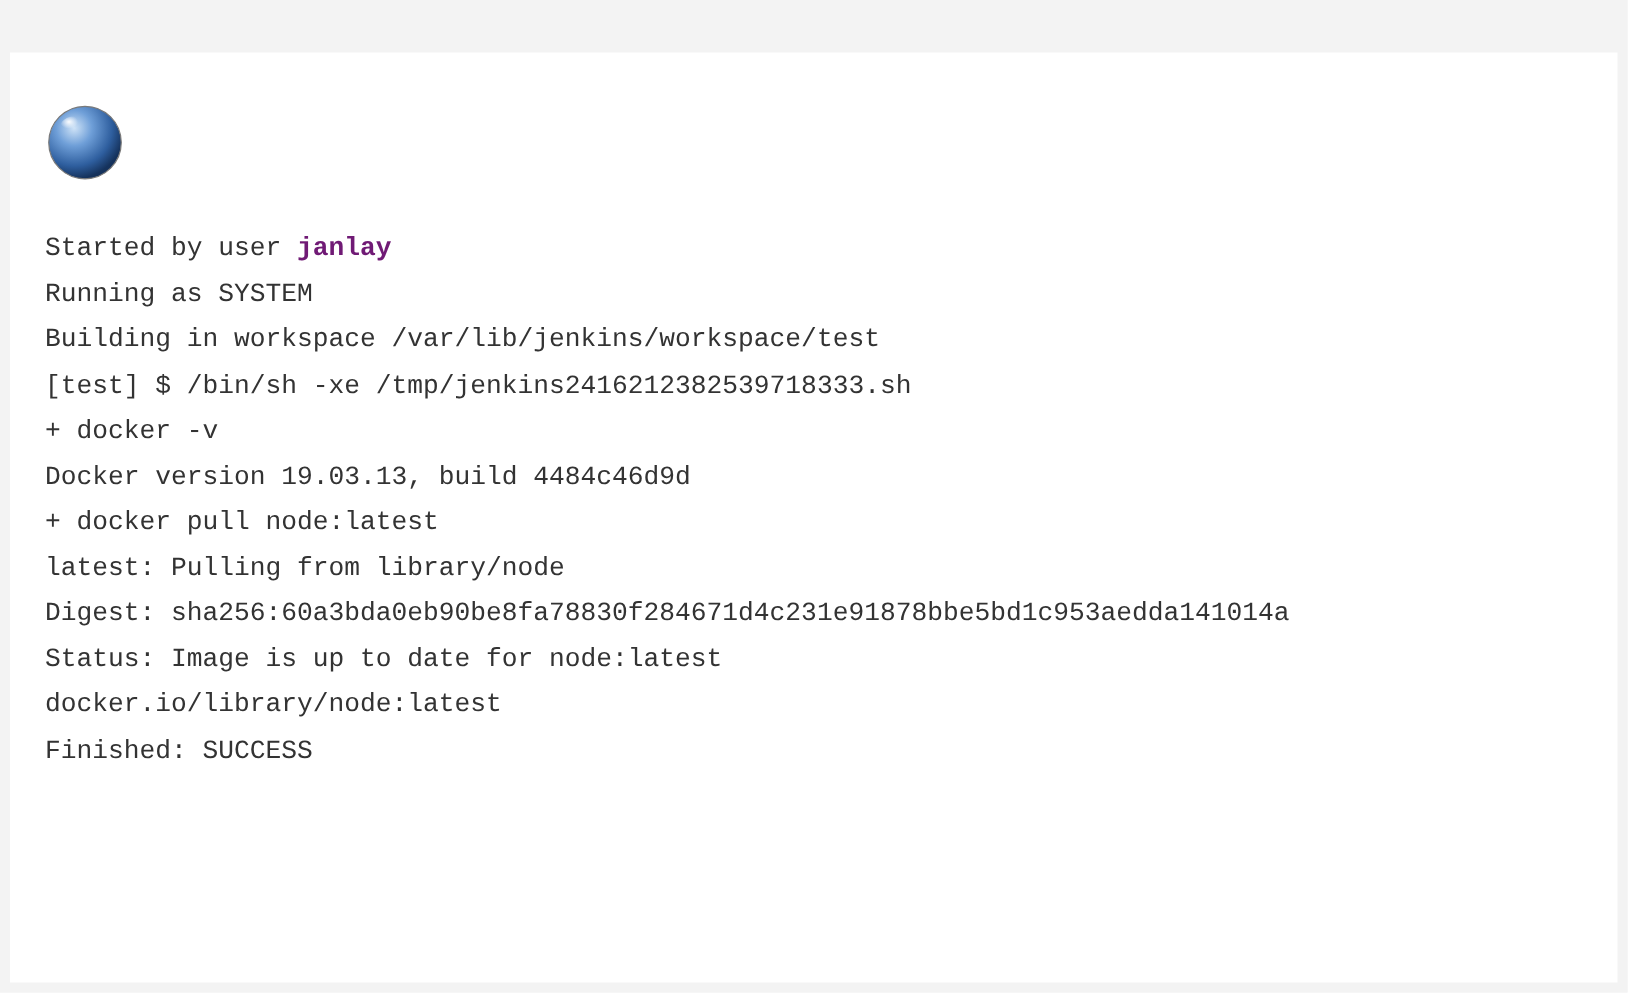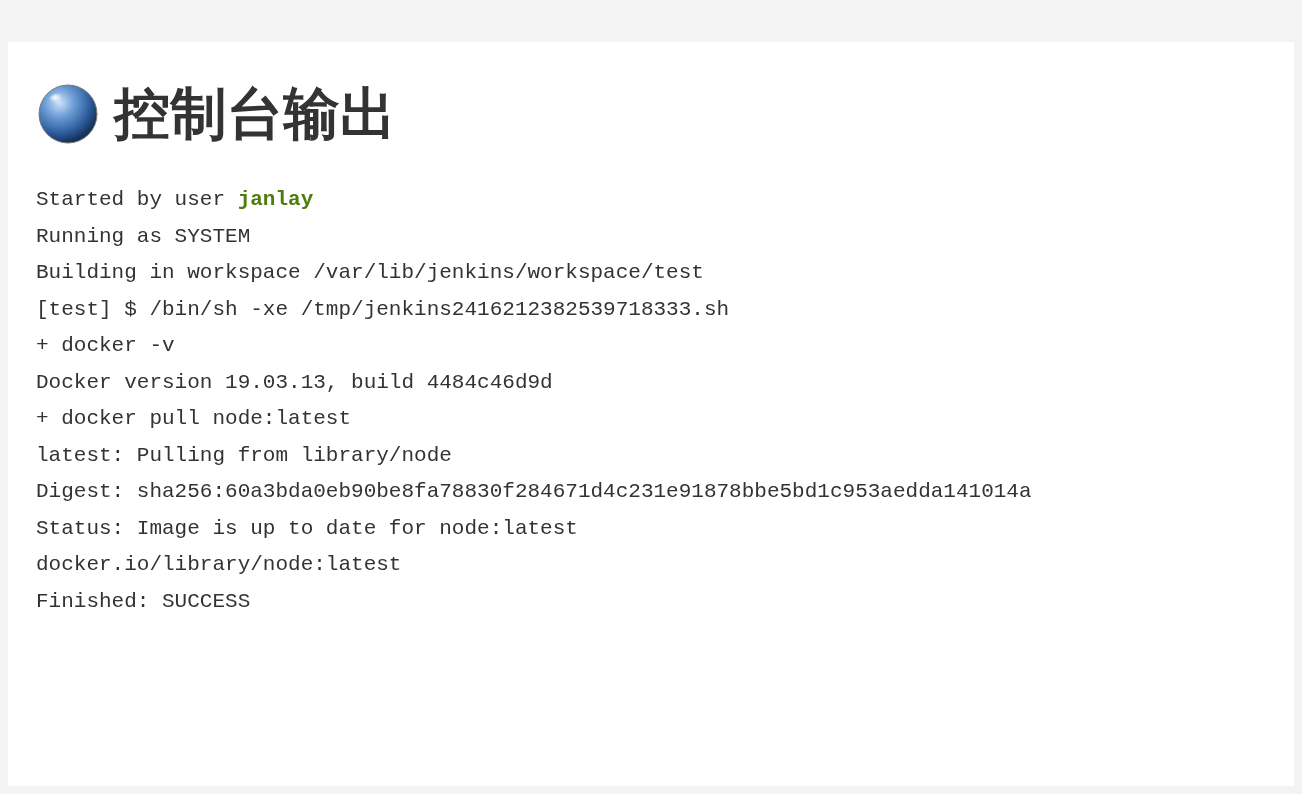--- a/index.html
+++ b/index.html
@@ -39,21 +39,21 @@
   }
   .console {
     font-family: "Courier New", Courier, monospace;
     font-size: 21px;
     line-height: 1.74;
     color: #333333;
     white-space: pre;
   }
   .console .line { display: block; }
   .console a.user-link {
-    color: #4d7c0f;
+    color: #701a75;
     font-weight: bold;
     text-decoration: none;
   }
 </style>
 </head>
 <body>
 
 <div class="panel">
 
   <div class="heading">
@@ -66,18 +66,17 @@
           <stop offset="100%" stop-color="#15325c"></stop>
         </radialGradient>
         <radialGradient id="orbHi" cx="30%" cy="25%" r="30%">
           <stop offset="0%" stop-color="rgba(255,255,255,0.95)"></stop>
           <stop offset="100%" stop-color="rgba(255,255,255,0)"></stop>
         </radialGradient>
       </defs>
       <circle cx="32" cy="32" r="29" fill="url(#orbGrad)" stroke="#7a7a7a" stroke-width="1"></circle>
       <ellipse cx="24" cy="20" rx="12" ry="9" fill="url(#orbHi)"></ellipse>
     </svg>
-    <h1 class="page-title">控制台输出</h1>
   </div>
 
   <pre class="console"><span class="line"><span>Started by user </span><a href="#" class="user-link">janlay</a></span><span id="console-rest"><span class="line">Running as SYSTEM</span><span class="line">Building in workspace /var/lib/jenkins/workspace/test</span><span class="line">[test] $ /bin/sh -xe /tmp/jenkins2416212382539718333.sh</span><span class="line">+ docker -v</span><span class="line">Docker version 19.03.13, build 4484c46d9d</span><span class="line">+ docker pull node:latest</span><span class="line">latest: Pulling from library/node</span><span class="line">Digest: sha256:60a3bda0eb90be8fa78830f284671d4c231e91878bbe5bd1c953aedda141014a</span><span class="line">Status: Image is up to date for node:latest</span><span class="line">docker.io/library/node:latest</span><span class="line">Finished: SUCCESS</span></span></pre>
 
 </div>
 
 </body></html>

